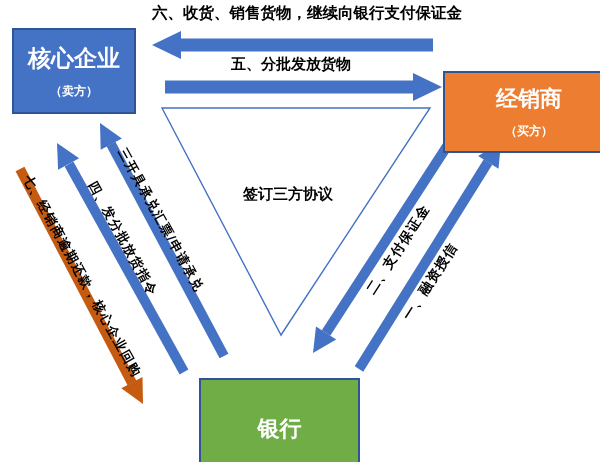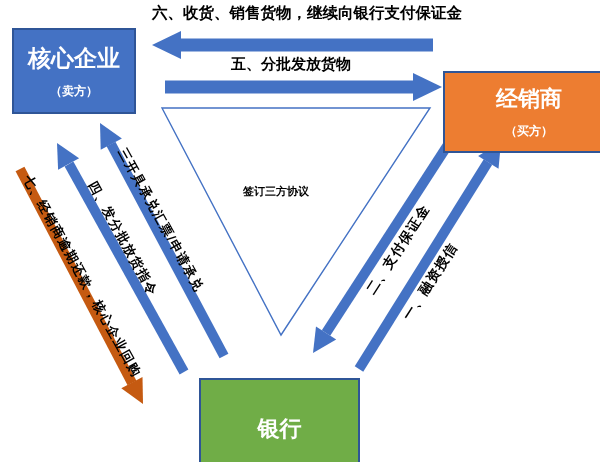--- a/index.html
+++ b/index.html
@@ -22,21 +22,21 @@
     position:absolute;
     color:var(--ink,#000);
     font-weight:bold;
     white-space:nowrap;
     line-height:1.15;
   }
   .rotL{transform-origin:0 50%;transform:rotate(61deg);letter-spacing:1.3px;font-size:13px;}
   .rotR{transform-origin:0 50%;transform:rotate(-57deg);letter-spacing:1.3px;font-size:13.5px;}
   .step6{left:152px;top:4px;font-size:15.5px;}
   .step5{left:231px;top:55px;font-size:15px;}
-  .agreement{left:243px;top:185px;font-size:11px;}
+  .agreement{left:243px;top:185px;font-size:15px;}
   .step3{left:121px;top:142px;}
   .step4{left:91px;top:175px;}
   .step7{left:26px;top:169px;}
   .step2{left:370px;top:285px;}
   .step1{left:406px;top:311px;}
   
   .box{
     position:absolute;
     display:flex;flex-direction:column;
     align-items:center;justify-content:center;

